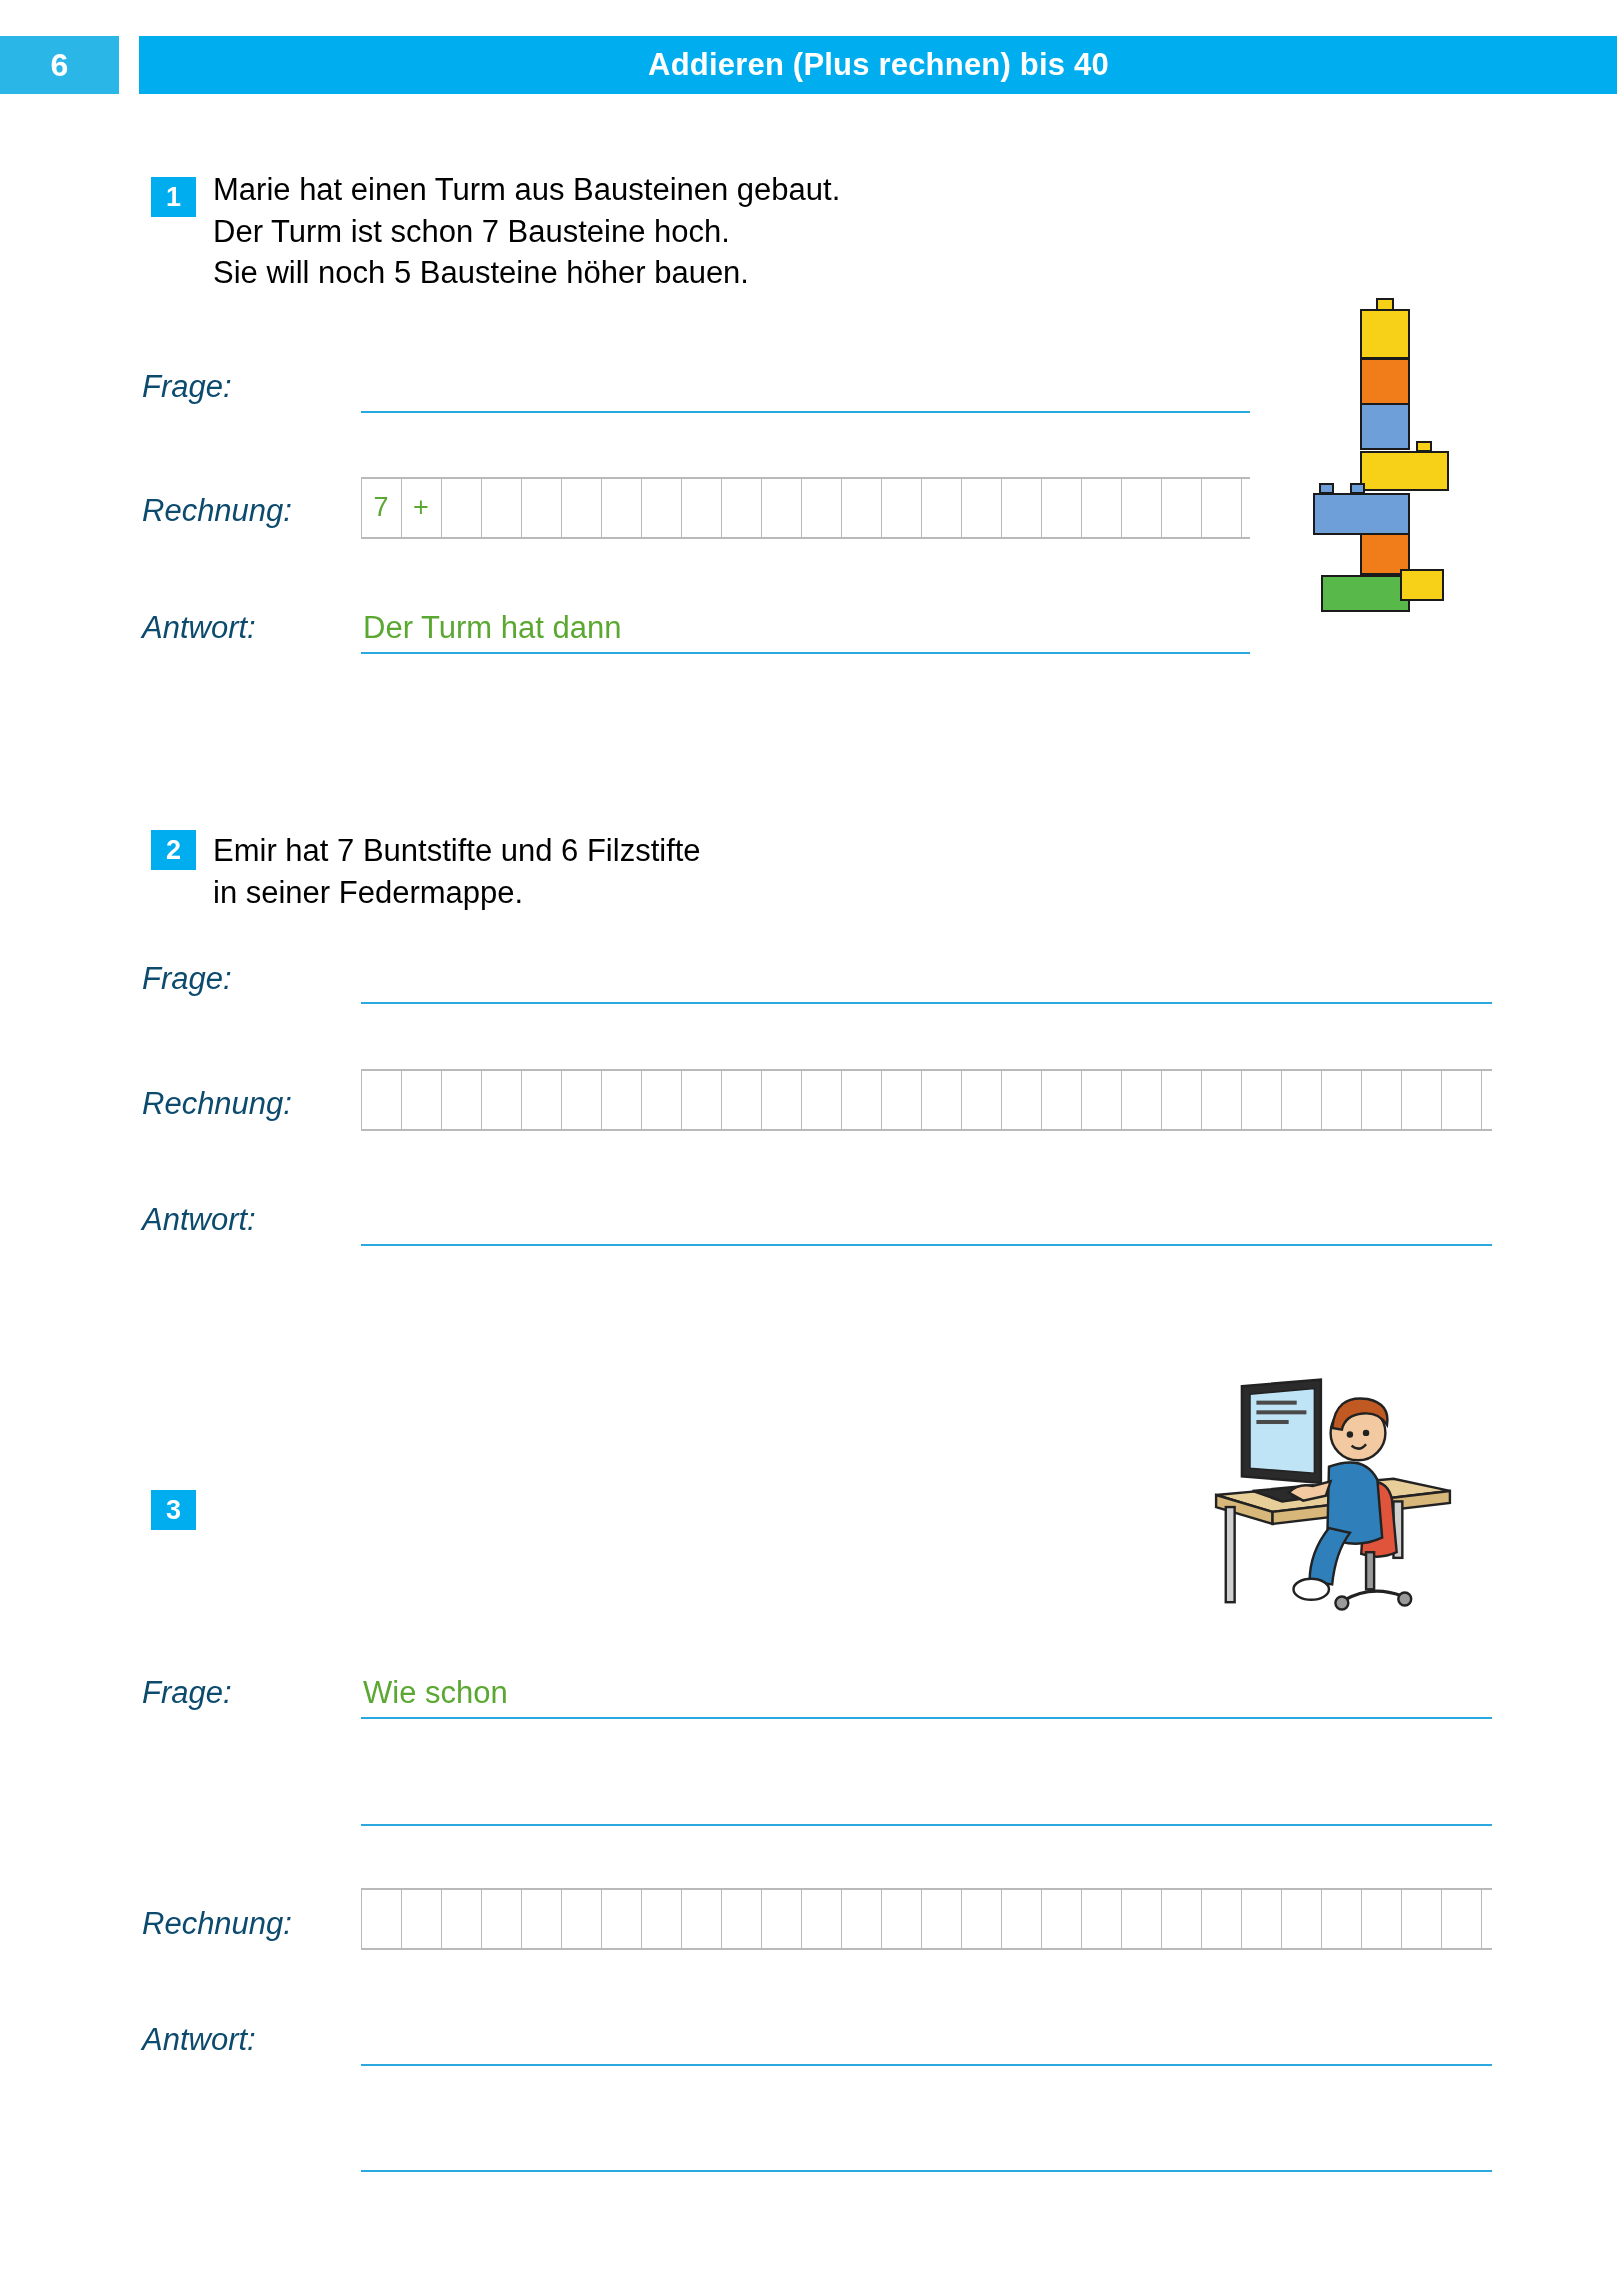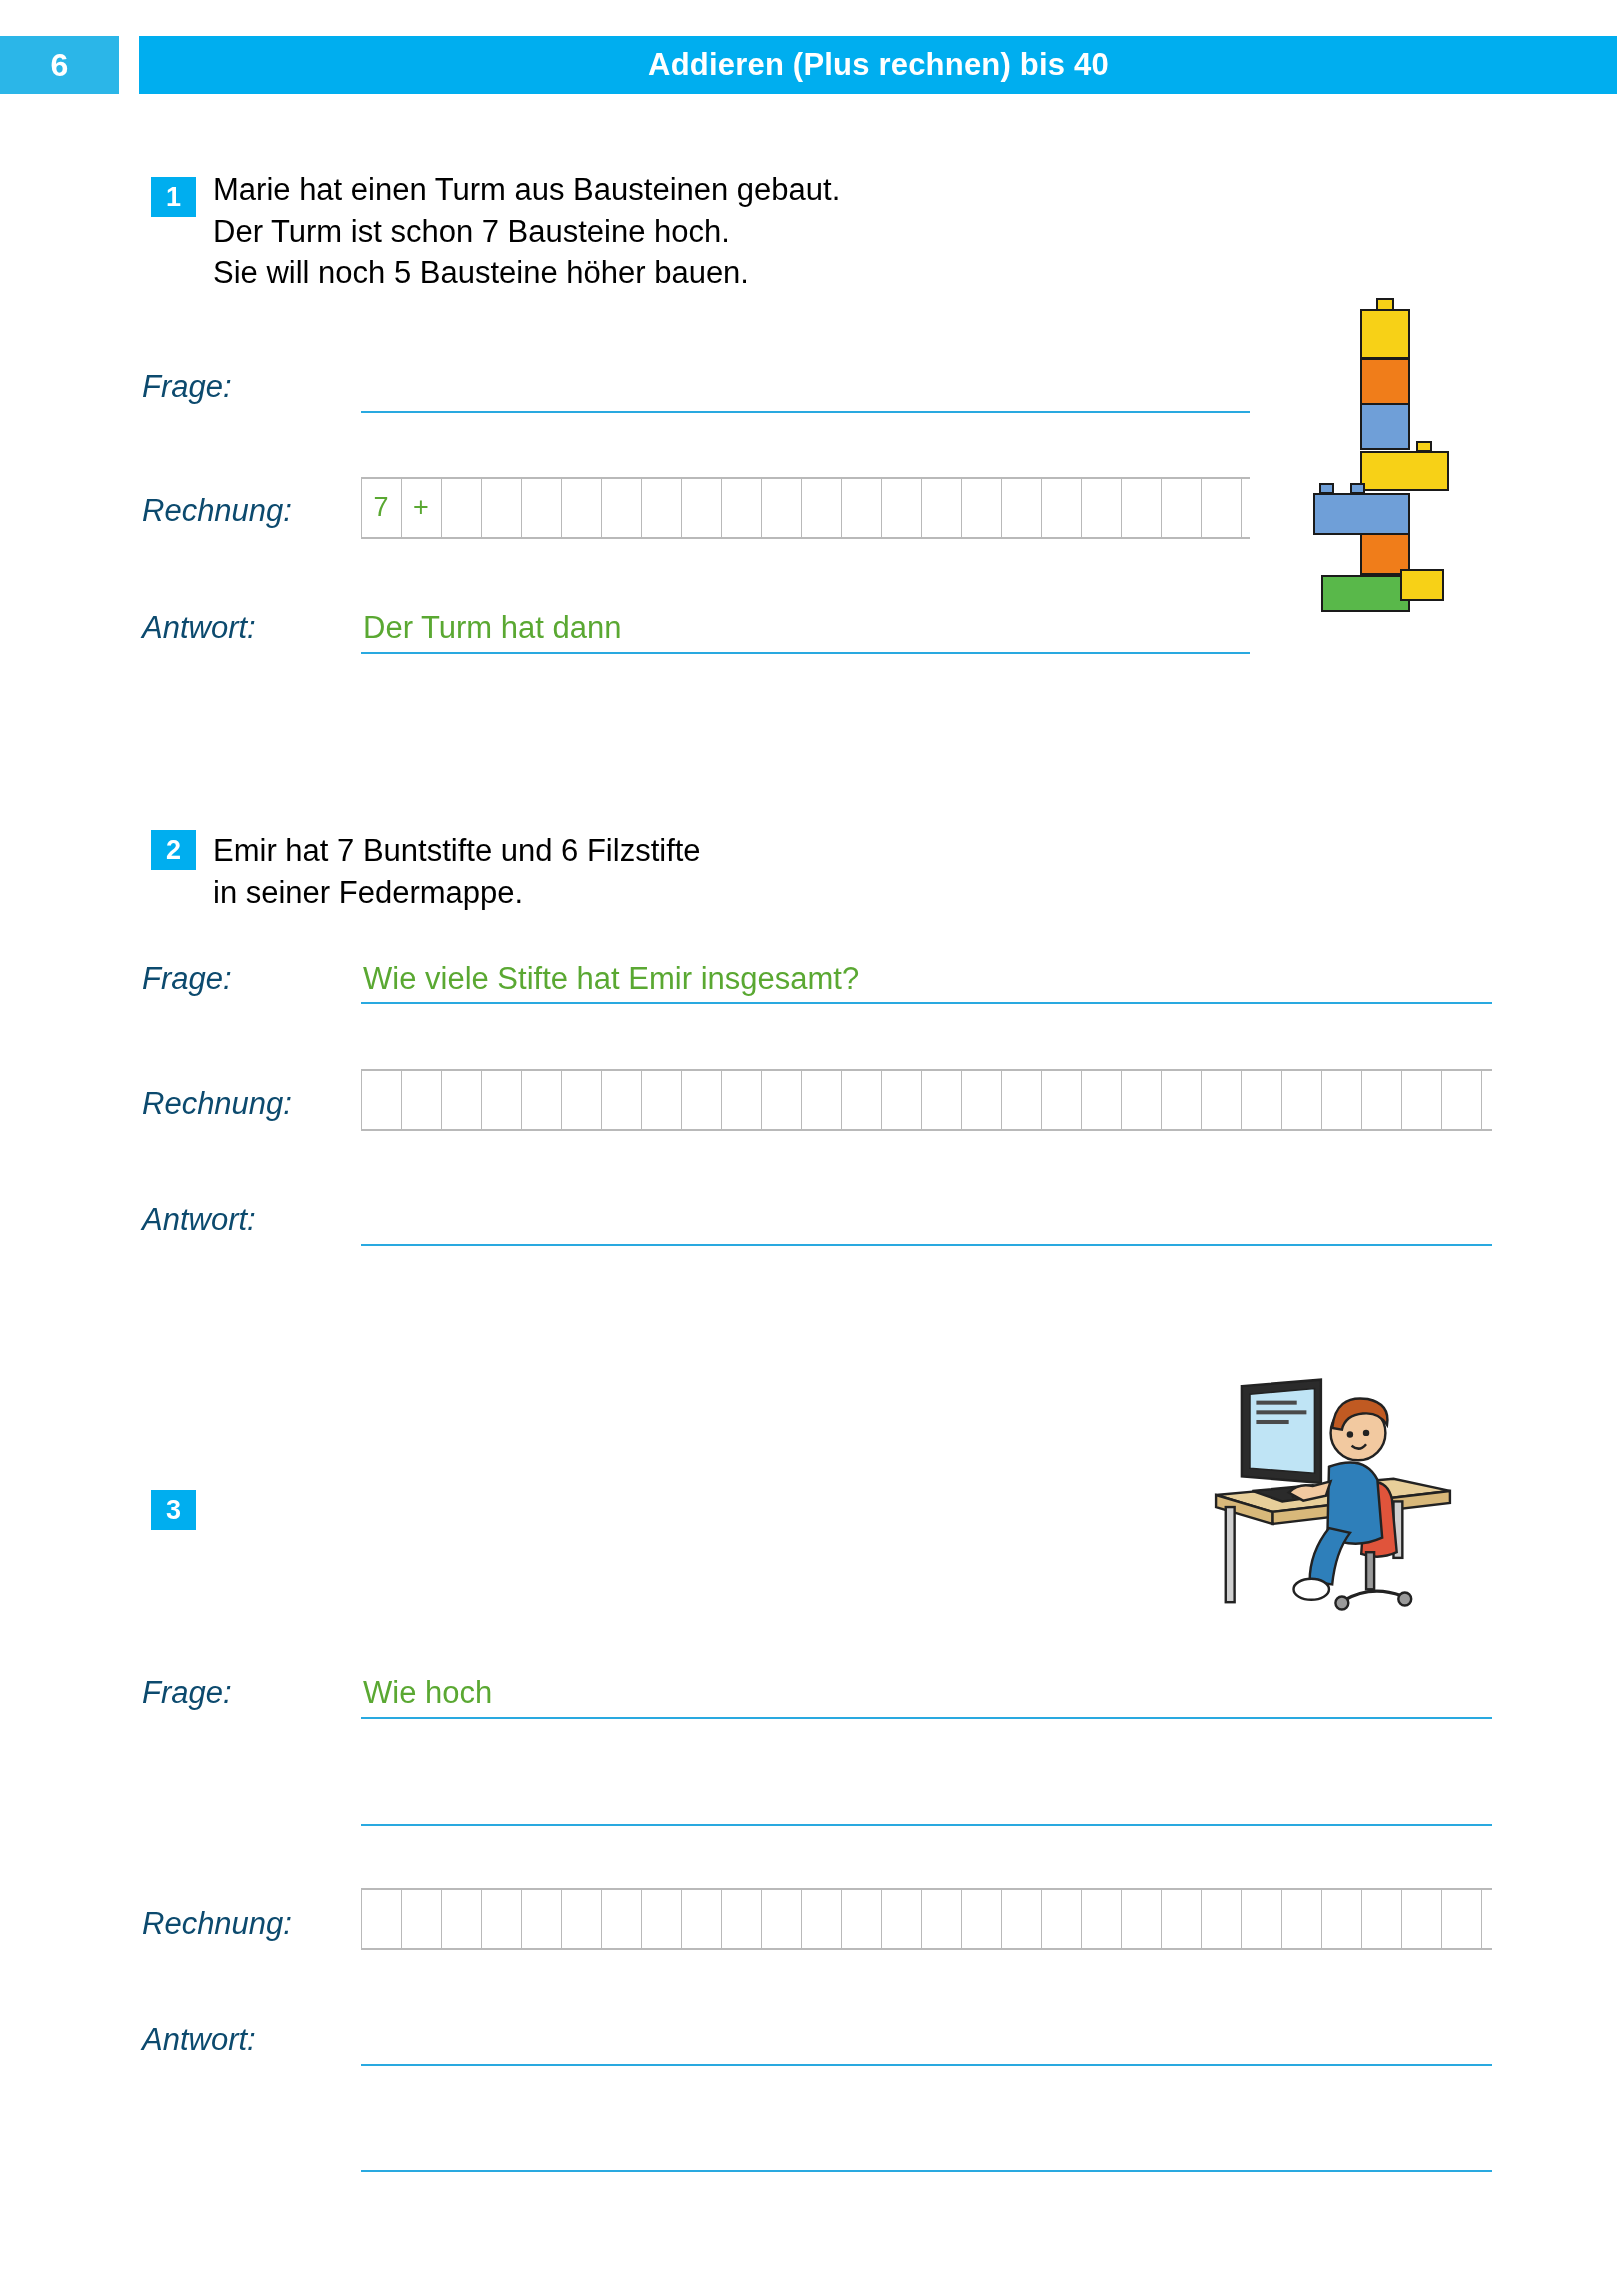--- a/index.html
+++ b/index.html
@@ -199,39 +199,38 @@
 
   <div class="brick" style="left:87px;top:271px;width:44px;height:32px;background:#f7d117;"></div>
 </div>
 
 <div class="task" style="top:822px;height:403px;">
   <div class="task-number" style="left:151px;top:8px;">2</div>
   <div class="task-text" style="left:213px;top:8px;width:967px;">Emir hat 7 Buntstifte und 6 Filzstifte
 in seiner Federmappe.</div>
 
   <div class="row-label" style="left:142px;top:139px;">Frage:</div>
-  <div class="green-text" style="left:363px;top:139px;">Wie viele Stifte hat Emir insgesamt?</div>
   <div class="underline" style="left:361px;top:180px;width:1131px;"></div>
 
   <div class="row-label" style="left:142px;top:264px;">Rechnung:</div>
   <div class="calc-grid" style="left:361px;top:247px;width:1131px;height:61px;">
     <div class="grid-tick-row" style="top:0;"></div>
     <div class="grid-tick-row" style="top:60px;"></div>
   </div>
 
   <div class="row-label" style="left:142px;top:380px;">Antwort:</div>
   <div class="green-text" style="left:363px;top:380px;"></div>
   <div class="underline" style="left:361px;top:422px;width:1131px;"></div>
 </div>
 
 <div class="task" style="top:1482px;height:612px;">
   <div class="task-number" style="left:151px;top:8px;">3</div>
 
   <div class="row-label" style="left:142px;top:193px;">Frage:</div>
-  <div class="green-text" style="left:363px;top:193px;">Wie hoch</div>
+  <div class="green-text" style="left:363px;top:193px;">Wie schon</div>
   <div class="underline" style="left:361px;top:235px;width:1131px;"></div>
   <div class="underline" style="left:361px;top:342px;width:1131px;"></div>
 
   <div class="row-label" style="left:142px;top:424px;">Rechnung:</div>
   <div class="calc-grid" style="left:361px;top:406px;width:1131px;height:61px;">
     <div class="grid-tick-row" style="top:0;"></div>
     <div class="grid-tick-row" style="top:60px;"></div>
   </div>
 
   <div class="row-label" style="left:142px;top:540px;">Antwort:</div>

